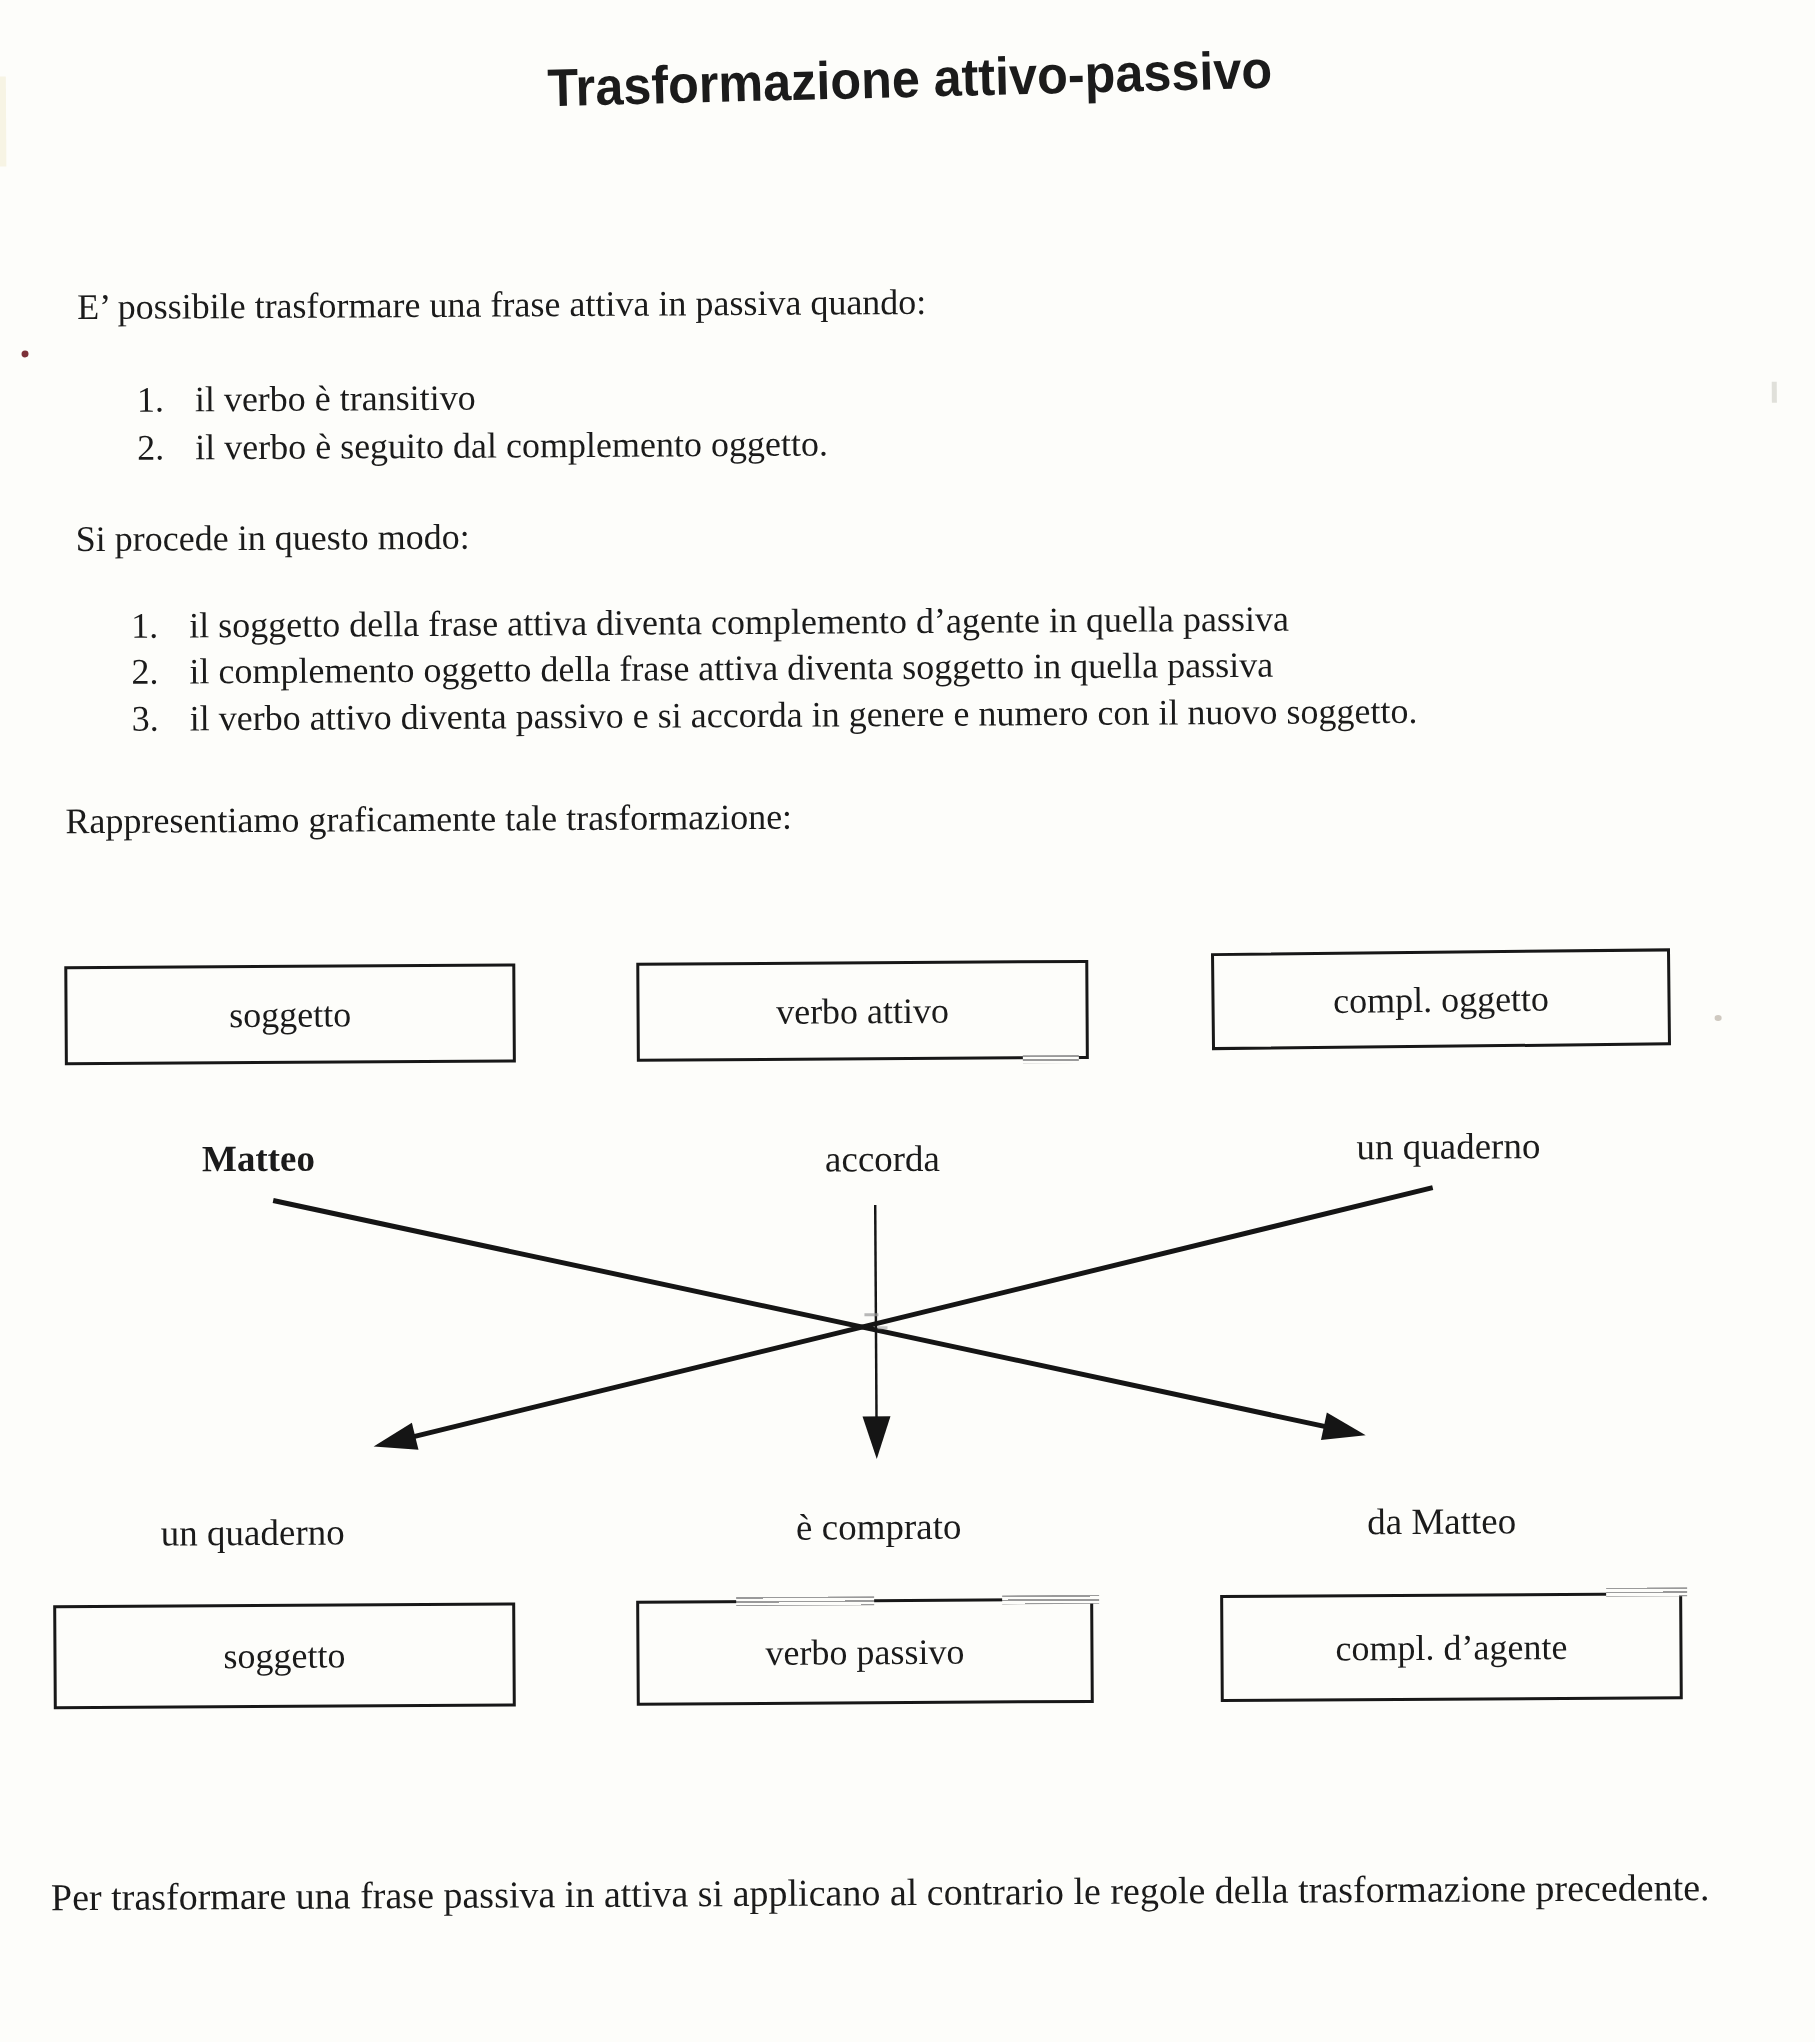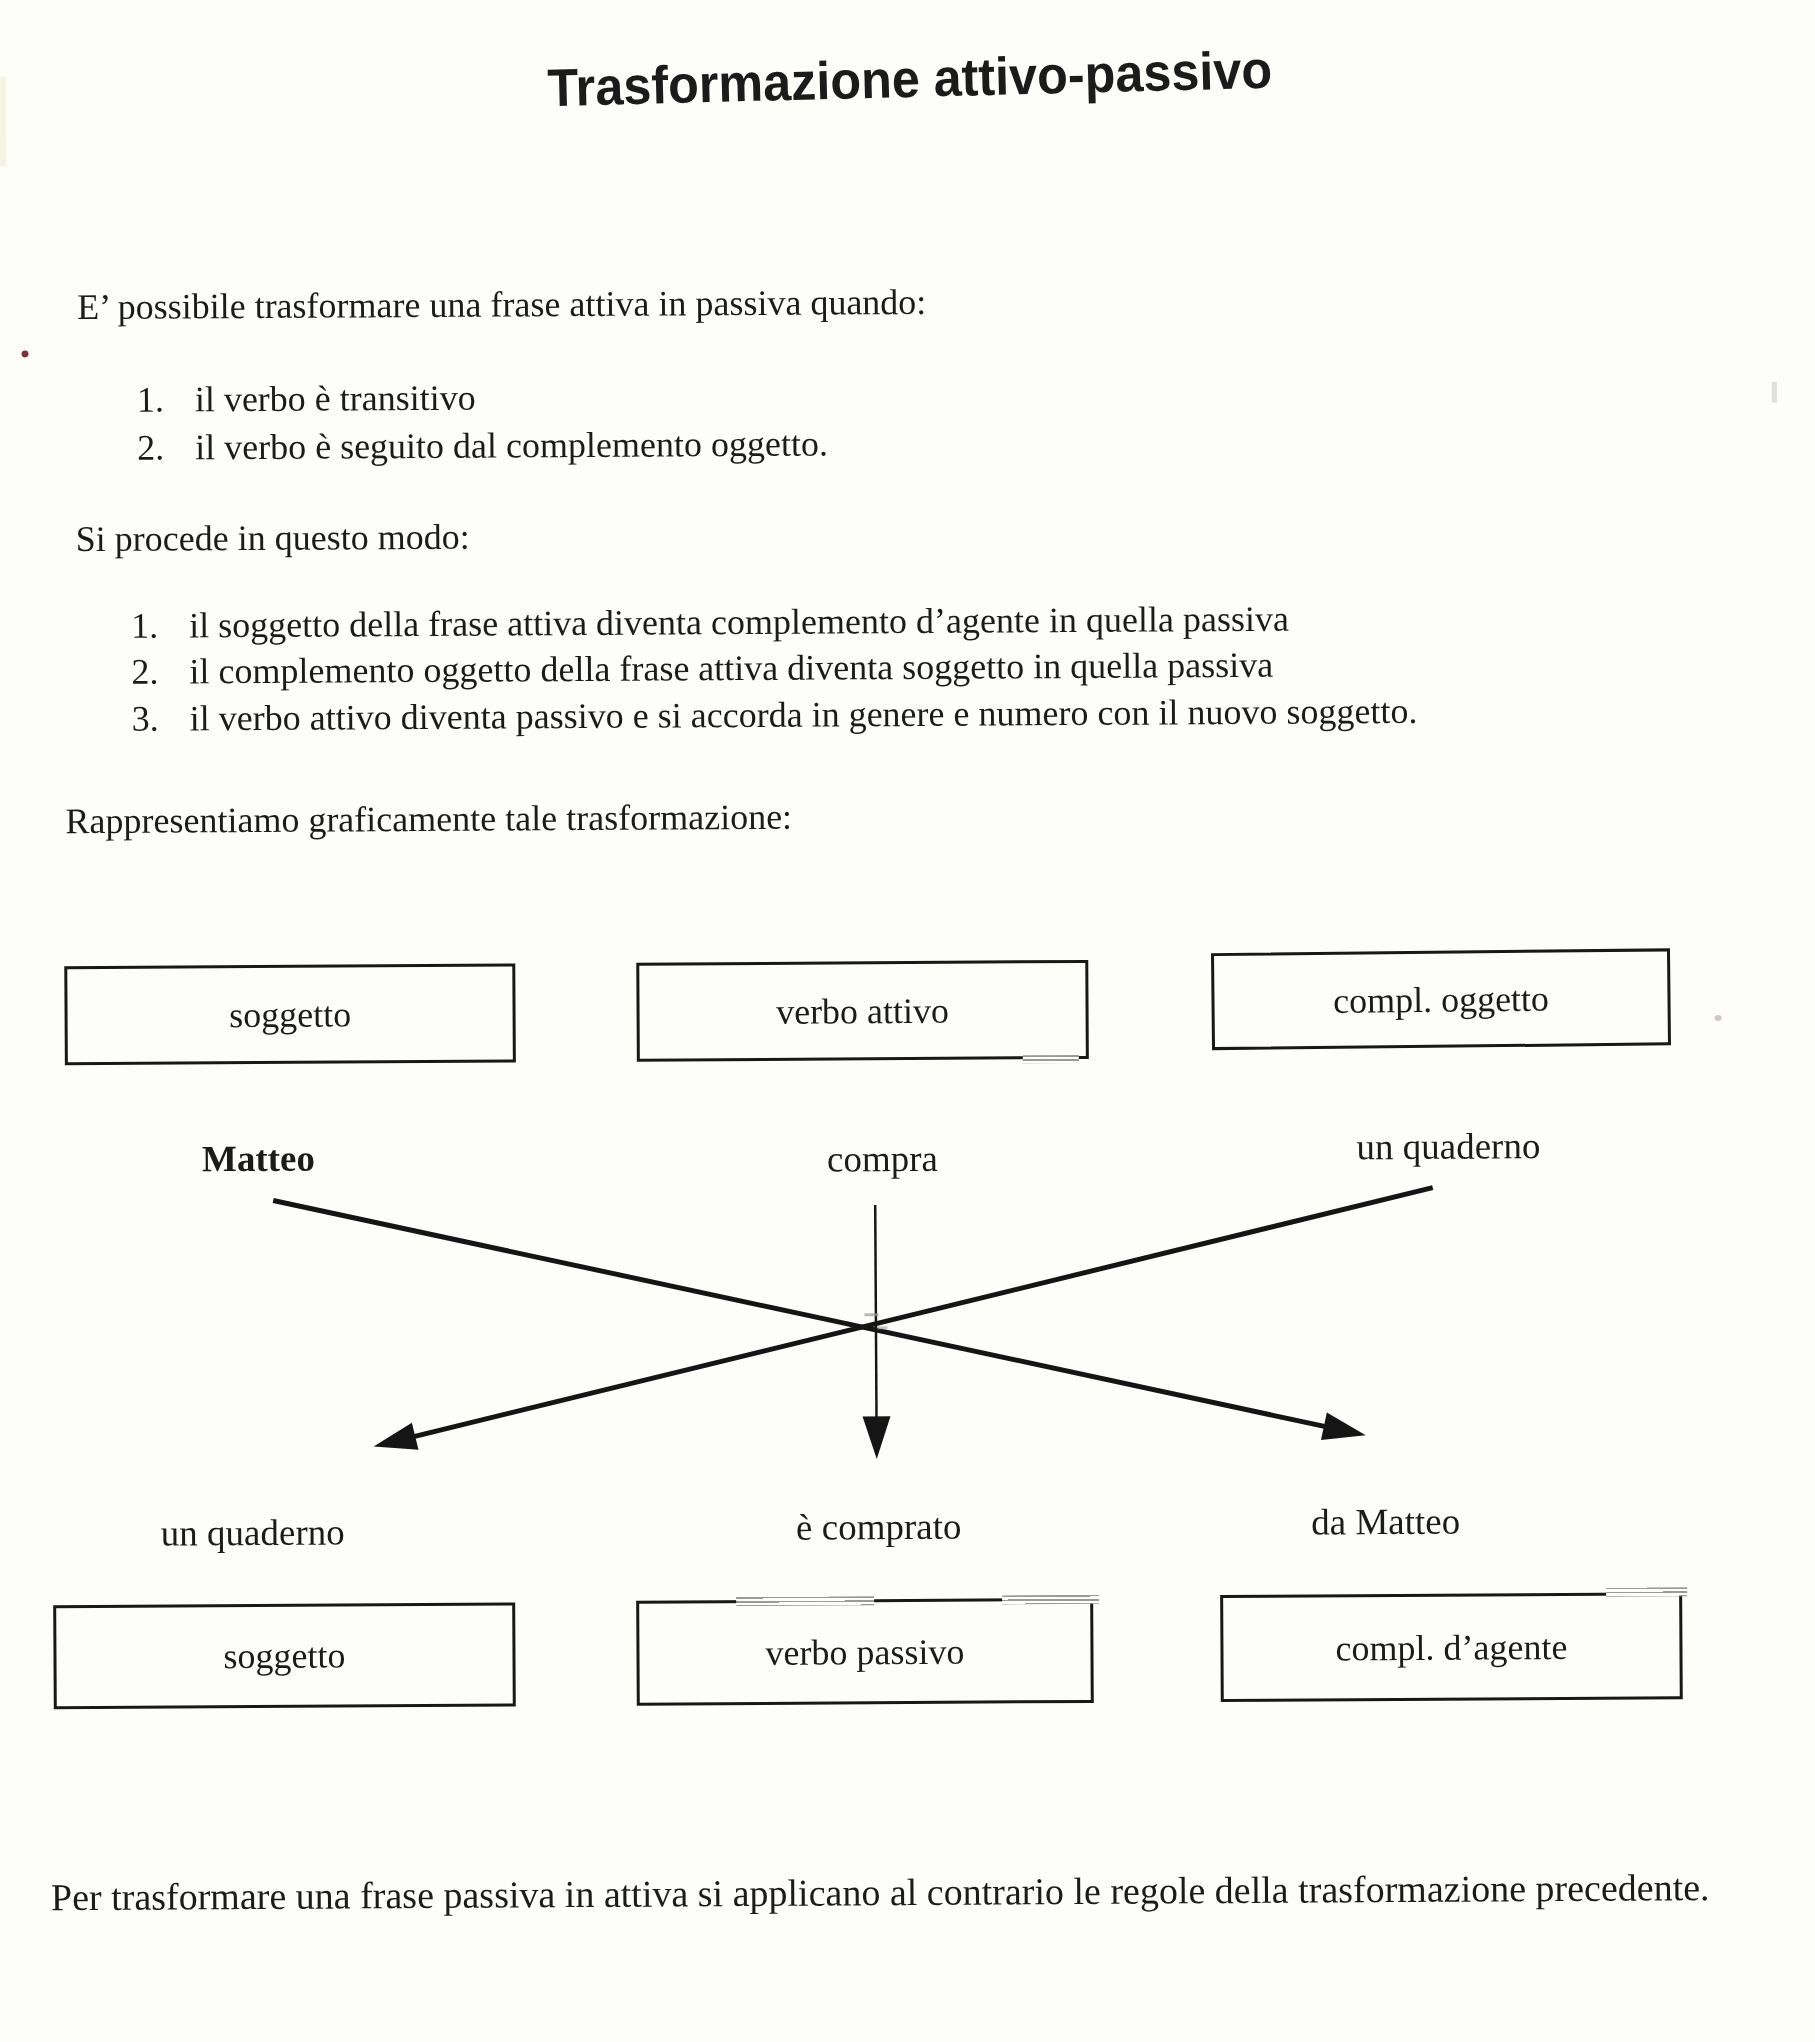--- a/index.html
+++ b/index.html
@@ -76,21 +76,21 @@
     position: absolute;
     font-size: 37px;
     transform: translateX(-50%);
     white-space: nowrap;
   }
   #w-t1 { left: 257px;  top: 1133px; font-weight: bold; }
   #w-t2 { left: 881px; top: 1137px; }
   #w-t3 { left: 1447px; top: 1128px; }
   #w-b1 { left: 249px;  top: 1507px; }
   #w-b2 { left: 875px; top: 1505px; }
-  #w-b3 { left: 1382px; top: 1503px; }
+  #w-b3 { left: 1438px; top: 1503px; }
 
   svg.arrows {
     position: absolute; left: 0; top: 0;
     width: 1816px; height: 2042px;
     pointer-events: none;
   }
 
   .artifact { position: absolute; }
   .stripes {
     background: repeating-linear-gradient(180deg, #9a9a9a 0 1.6px, #fdfdfa 1.6px 4.1px);
@@ -130,21 +130,21 @@
       <span>soggetto</span>
     </div>
   <div class="box" id="box-t2">
       <span>verbo attivo</span>
     </div>
   <div class="box" id="box-t3">
       <span>compl. oggetto</span>
     </div>
 
   <div class="word" id="w-t1">Matteo</div>
-  <div class="word" id="w-t2">compra</div>
+  <div class="word" id="w-t2">accorda</div>
   <div class="word" id="w-t3">un quaderno</div>
 
   <svg class="arrows" viewBox="0 0 2208 2483">
     <defs>
       <marker id="ah" markerUnits="userSpaceOnUse" markerWidth="56" markerHeight="38" refX="42" refY="19" orient="auto">
         <path d="M2,2 L54,19 L2,36 Z" fill="#151515"></path>
       </marker>
     </defs>
     <line x1="330" y1="1455" x2="1645" y2="1746" stroke="#151515" stroke-width="6" marker-end="url(#ah)"></line>
     <line x1="1740" y1="1448" x2="462" y2="1752" stroke="#151515" stroke-width="6" marker-end="url(#ah)"></line>

